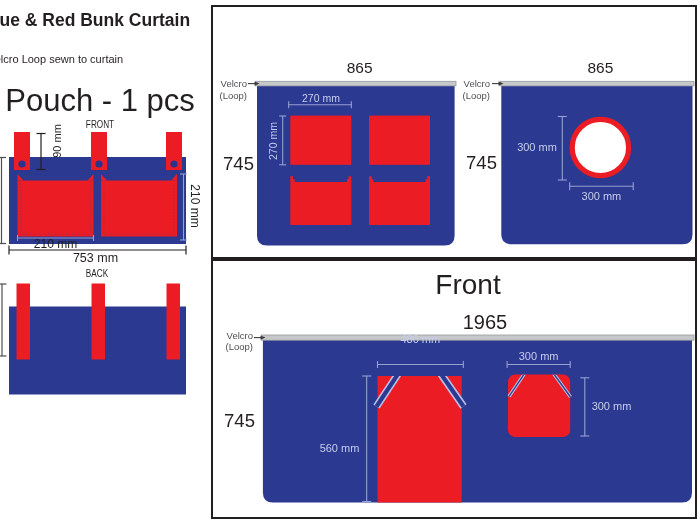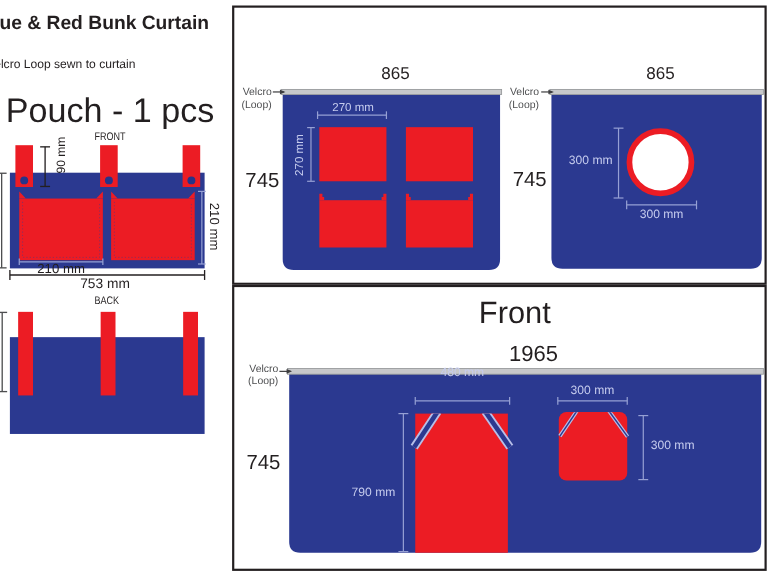--- a/index.html
+++ b/index.html
@@ -234,16 +234,16 @@
   <div class="lbl ctr" style="left:481.5px;top:162.5px;font-size:18.5px;">745</div>
   <div class="lbl ctr light" style="left:537px;top:147px;font-size:11px;">300 mm</div>
   <div class="lbl ctr light" style="left:601.4px;top:195.5px;font-size:11px;">300 mm</div>
 
   <div class="lbl ctr" style="left:468px;top:284.5px;font-size:28px;">Front</div>
   <div class="lbl ctr" style="left:485px;top:321.5px;font-size:20px;">1965</div>
   <div class="lbl gray" style="left:218px;top:330.5px;width:35px;text-align:right;font-size:9.5px;">Velcro</div>
   <div class="lbl gray" style="left:218px;top:342px;width:35px;text-align:right;font-size:9.5px;">(Loop)</div>
   <div class="lbl ctr" style="left:239.5px;top:420.5px;font-size:18.5px;">745</div>
   <div class="lbl ctr light" style="left:420.3px;top:339px;font-size:11px;">480 mm</div>
-  <div class="lbl ctr light" style="left:339.5px;top:447.5px;font-size:11px;">790 mm</div>
+  <div class="lbl ctr light" style="left:339.5px;top:447.5px;font-size:11px;">560 mm</div>
   <div class="lbl ctr light" style="left:538.6px;top:355.5px;font-size:11px;">300 mm</div>
   <div class="lbl ctr light" style="left:611.5px;top:405.5px;font-size:11px;">300 mm</div>
 </div>
 
 </body></html>

